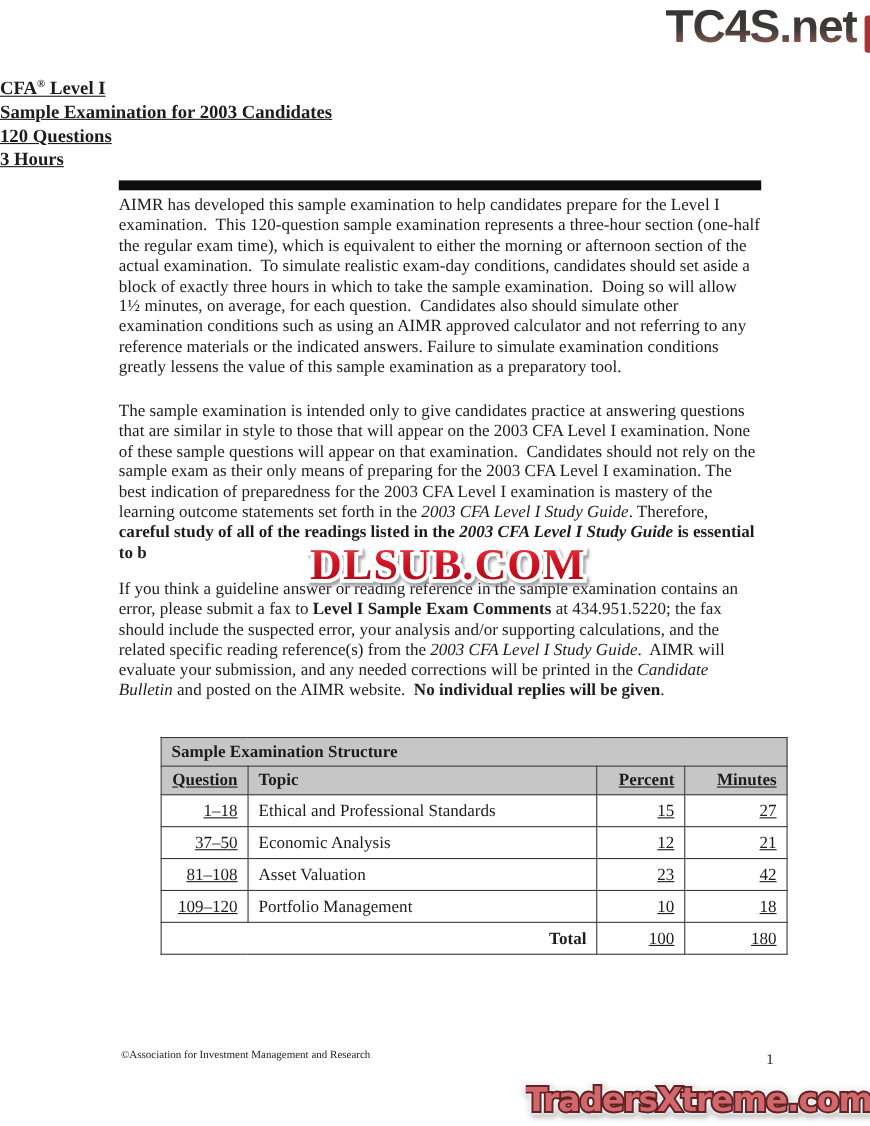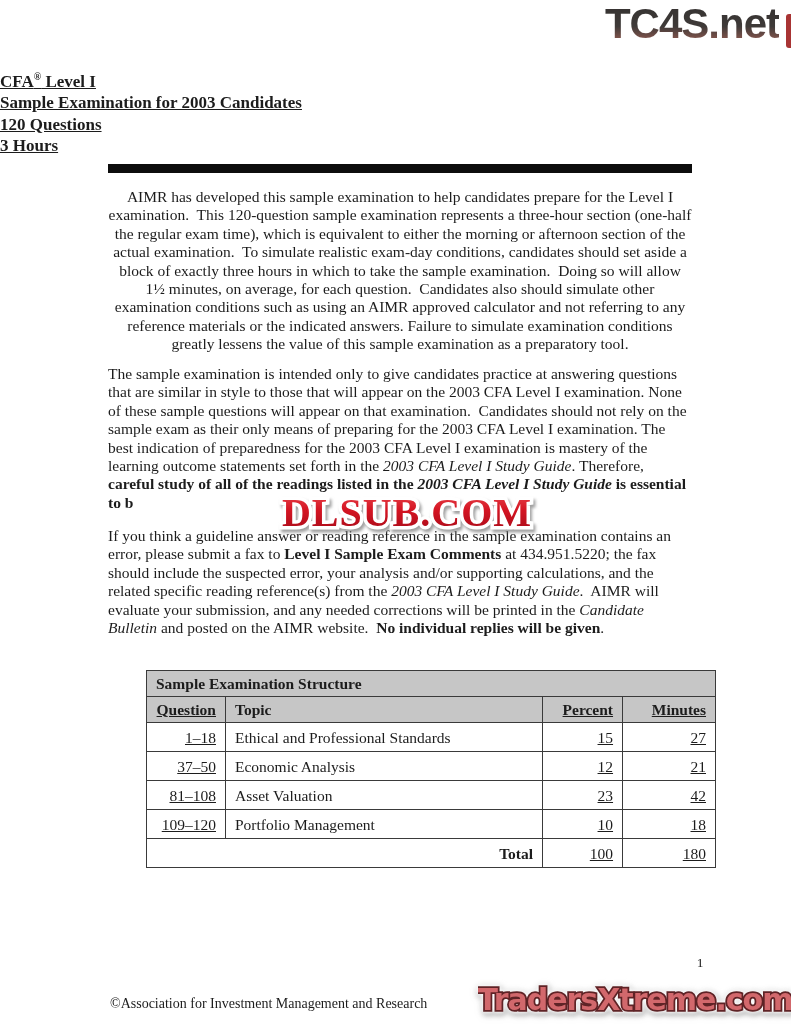--- a/index.html
+++ b/index.html
@@ -69,21 +69,21 @@
   
   .para {
     position: absolute;
     left: 108px;
     width: 584px;
     font-size: 15.5px;
     line-height: 18.4px;
     white-space: pre-wrap;
     text-align: left;
   }
-  #para1 { top: 188px; text-align: center; }
+  #para1 { top: 178px; }
   #para2 { top: 365px; }
   #para3 { top: 527px; }
   .b  { font-weight: bold; margin-top: 36px; }
   .i  { font-style: italic; }
   .bi { font-weight: bold; font-style: italic; }
 
   
   .wm-dlsub {
     position: absolute;
     left: 248px;
@@ -117,22 +117,22 @@
     vertical-align: top;
     background: #ffffff;
   }
   .exam-table .total-label { text-align: right; font-weight: bold; }
   .exam-table tr.tall td { height: 40px; }
 
   
   .copyright {
     position: absolute;
     left: 110px;
-    top: 996px;
-    font-size: 14px;
+    top: 954px;
+    font-size: 10px;
   }
   .page-number {
     position: absolute;
     left: 688px;
     top: 955px;
     width: 24px;
     text-align: center;
     font-size: 13.5px;
   }
 

